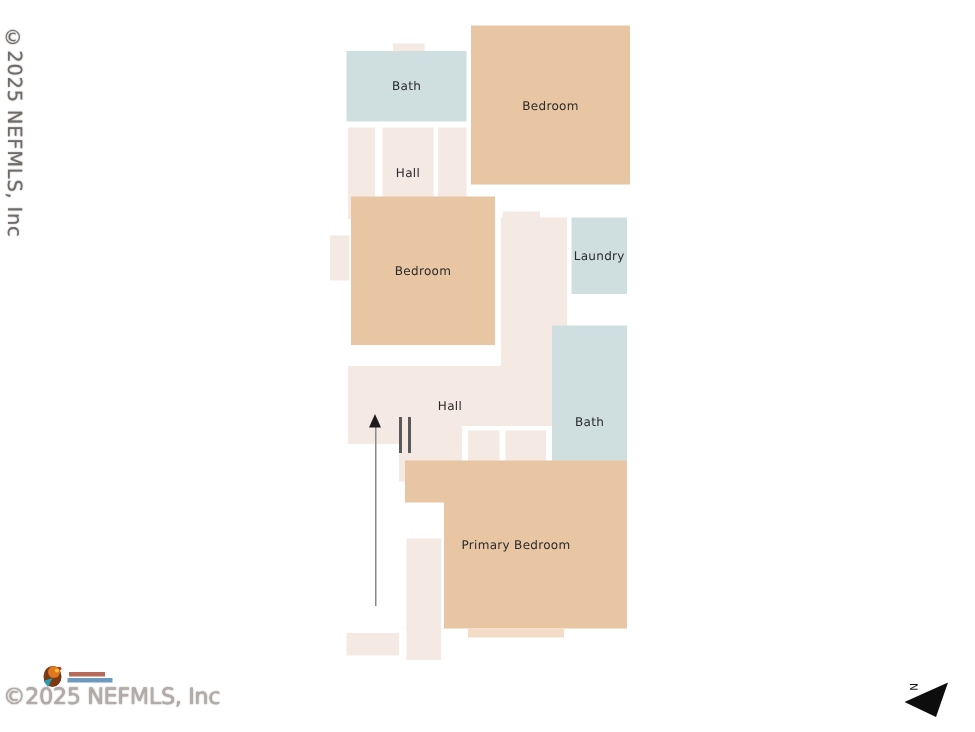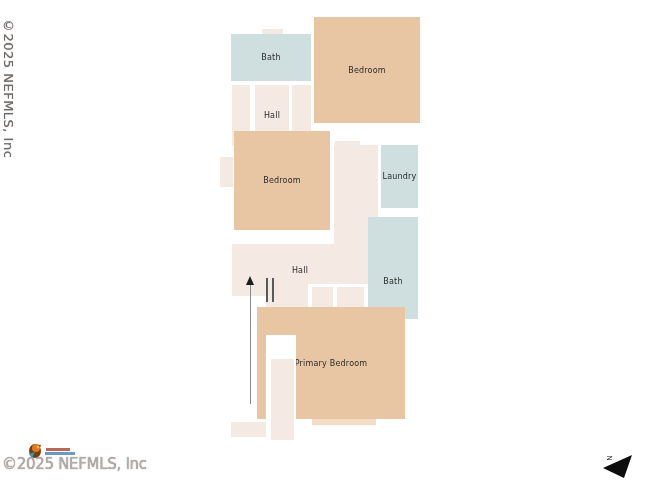--- a/index.html
+++ b/index.html
@@ -55,37 +55,37 @@
   <div class="abs pink" style="left:335px;top:122px;width:25px;height:5px;"></div>
 
   <div class="abs pink" style="left:220px;top:138px;width:13px;height:30px;"></div>
 
   <div class="abs tan room" style="left:234px;top:131px;width:96px;height:99px;">
     <span>Bedroom</span>
   </div>
 
   <div class="abs pink" style="left:334px;top:126px;width:44px;height:99px;"></div>
 
-  <div class="abs blue room" style="left:381px;top:128px;width:37px;height:63px;">
+  <div class="abs blue room" style="left:381px;top:128px;width:37px;height:51px;">
     <span>Laundry</span>
   </div>
 
   <div class="abs blue room label-low" style="left:368px;top:200px;width:50px;height:102px;">
     <span>Bath</span>
   </div>
 
   <div class="abs pink room label-mid-low" style="left:232px;top:225px;width:136px;height:40px;">
     <span>Hall</span>
   </div>
   <div class="abs pink" style="left:232px;top:265px;width:76px;height:12px;"></div>
   <div class="abs pink" style="left:266px;top:277px;width:42px;height:25px;"></div>
   <div class="abs pink" style="left:312px;top:268px;width:21px;height:30px;"></div>
   <div class="abs pink" style="left:337px;top:268px;width:27px;height:30px;"></div>
 
-  <div class="abs tan room" style="left:257px;top:307px;width:148px;height:112px;">
+  <div class="abs tan room" style="left:270px;top:307px;width:148px;height:112px;">
     <span>Primary Bedroom</span>
   </div>
   <div class="abs white" style="left:266px;top:335px;width:30px;height:84px;"></div>
   <div class="abs pink" style="left:271px;top:340px;width:23px;height:81px;"></div>
   <div class="abs pink" style="left:231px;top:403px;width:35px;height:15px;"></div>
   <div class="abs ltan" style="left:312px;top:419px;width:64px;height:6px;"></div>
 
   <div class="abs arrow-line" style="left:250px;top:284px;height:120px;"></div>
   <div class="abs arrow-head" style="left:246px;top:276px;"></div>
 

